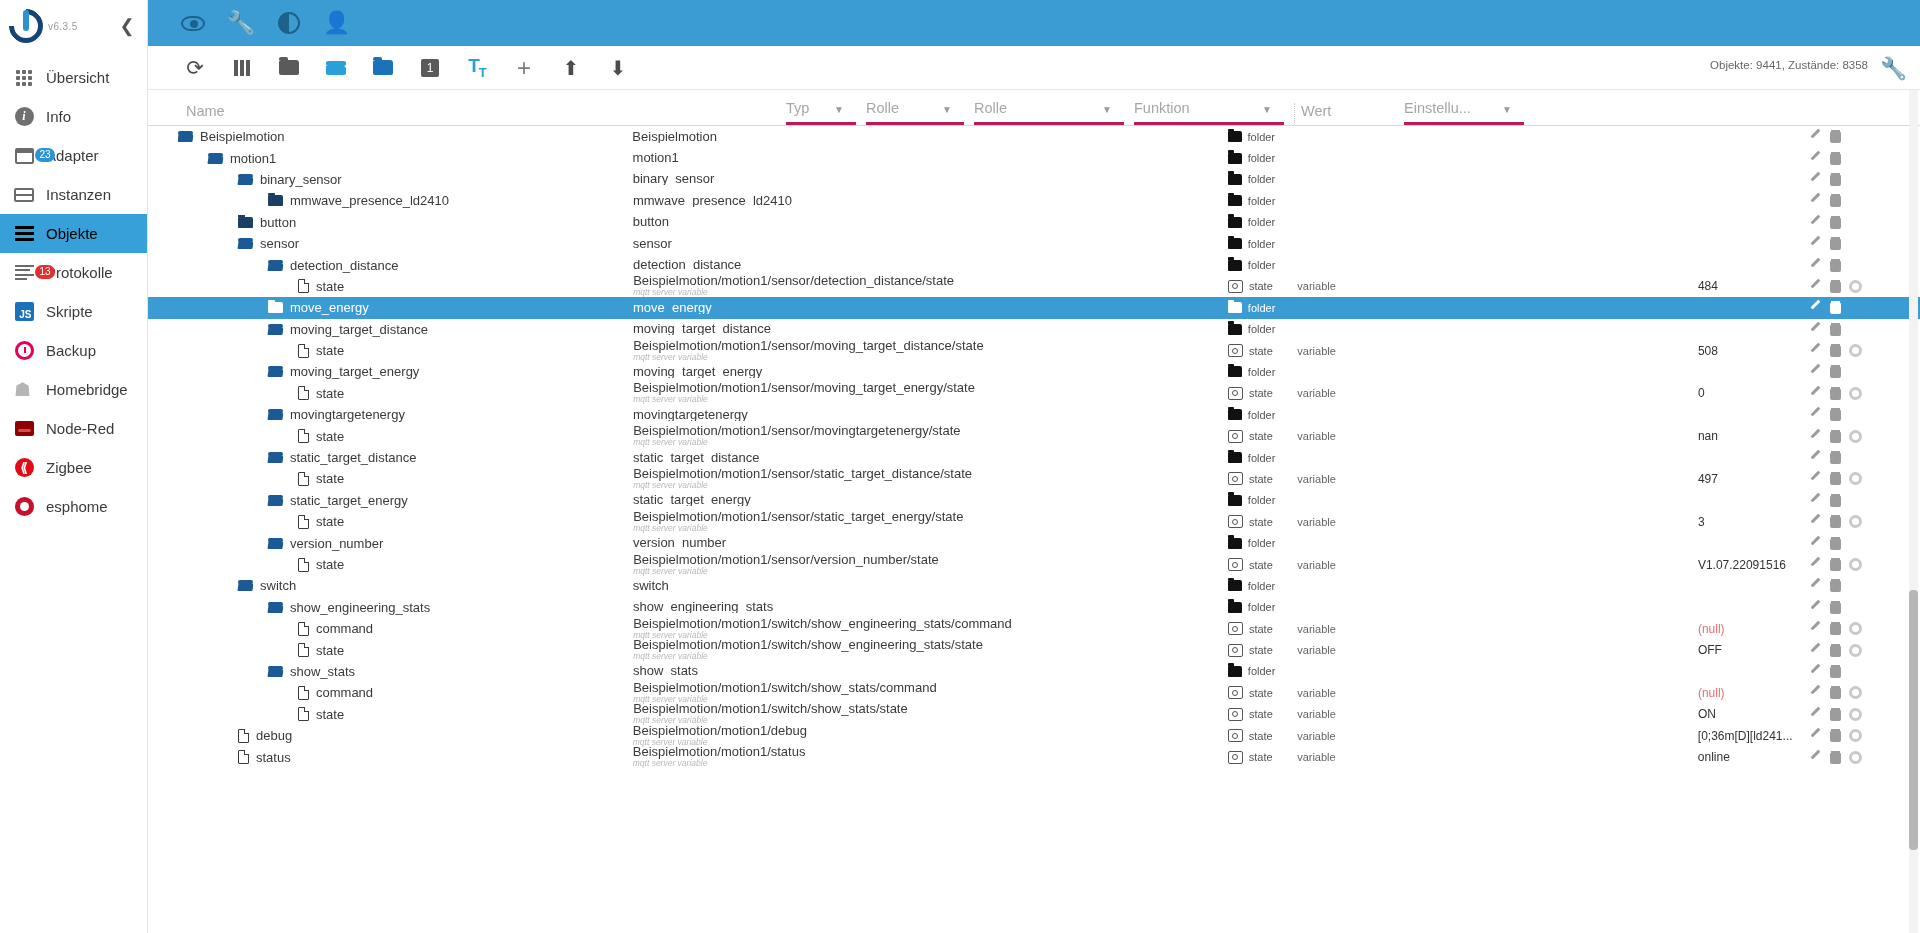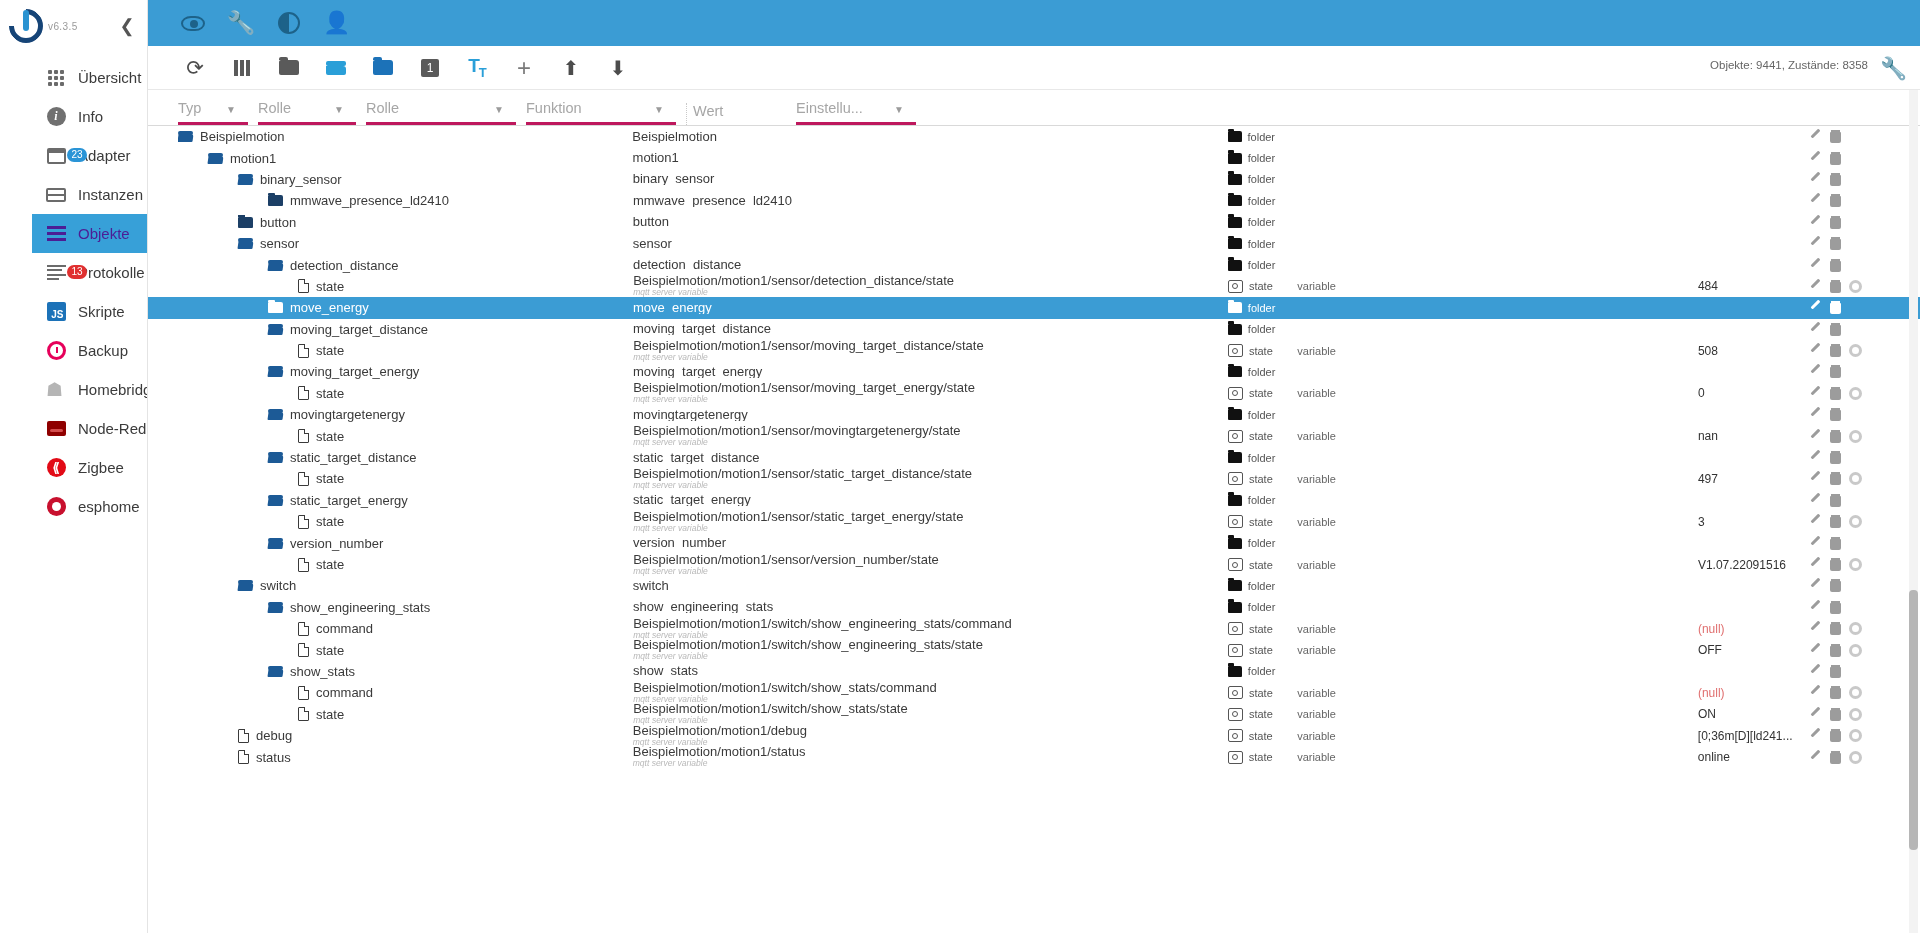--- a/index.html
+++ b/index.html
@@ -35,27 +35,27 @@
     background: #2a93d1; border-radius: 3px;
   }
   .logo-ver { font-size: 10px; color: #9a9a9a; margin-left: 2px; letter-spacing: .4px; }
   .collapse-btn {
     position: absolute; right: 8px; top: 14px;
     width: 24px; height: 24px; color: #555;
     display: flex; align-items: center; justify-content: center;
     font-size: 18px; cursor: pointer;
   }
 
-  .nav { padding-top: 6px; padding-left: 32px; }
+  .nav { padding-top: 6px; }
   .nav-item {
     display: flex; align-items: center; gap: 11px;
     height: 39px; padding: 0 10px 0 13px;
     font-size: 15px; color: #3b3b3b; cursor: pointer; position: relative;
   }
-  .nav-item.active { background: #37a0d8; color: #4c1d95; text-align: center; }
+  .nav-item.active { background: #37a0d8; color: #000000; text-align: center; }
   .nav-item .ico { width: 22px; height: 22px; flex: 0 0 22px; position: relative;
                    display: flex; align-items: center; justify-content: center; }
   .nav-item .label { white-space: nowrap; }
 
   
   .ico-grid { display: grid; grid-template-columns: repeat(3, 4px); grid-template-rows: repeat(3, 4px); gap: 2px; }
   .ico-grid i { background: #6b6b6b; display: block; width: 4px; height: 4px; border-radius: 1px; }
   .ico-info { width: 19px; height: 19px; border-radius: 50%; background: #707070; color: #fff;
               font-style: italic; font-weight: bold; font-size: 12px;
               display: flex; align-items: center; justify-content: center; font-family: "Liberation Serif", serif;}
@@ -396,20 +396,21 @@
       <span class="tool">
           <span class="down-ico">⬇</span>
         </span>
       <span class="counts">Objekte: 9441, Zustände: 8358</span>
       <span class="settings-wrench">🔧</span>
     </div>
 
     <div class="table-wrap">
 
       <div class="head">
+        <div class="cell hdr-name">Name</div>
         <div class="cell hdr-typ sel">
           <span>Typ</span>
           <span class="caret">▼</span>
         </div>
         <div class="cell hdr-rolle sel">
           <span>Rolle</span>
           <span class="caret">▼</span>
         </div>
         <div class="cell hdr-raum sel">
           <span>Rolle</span>

